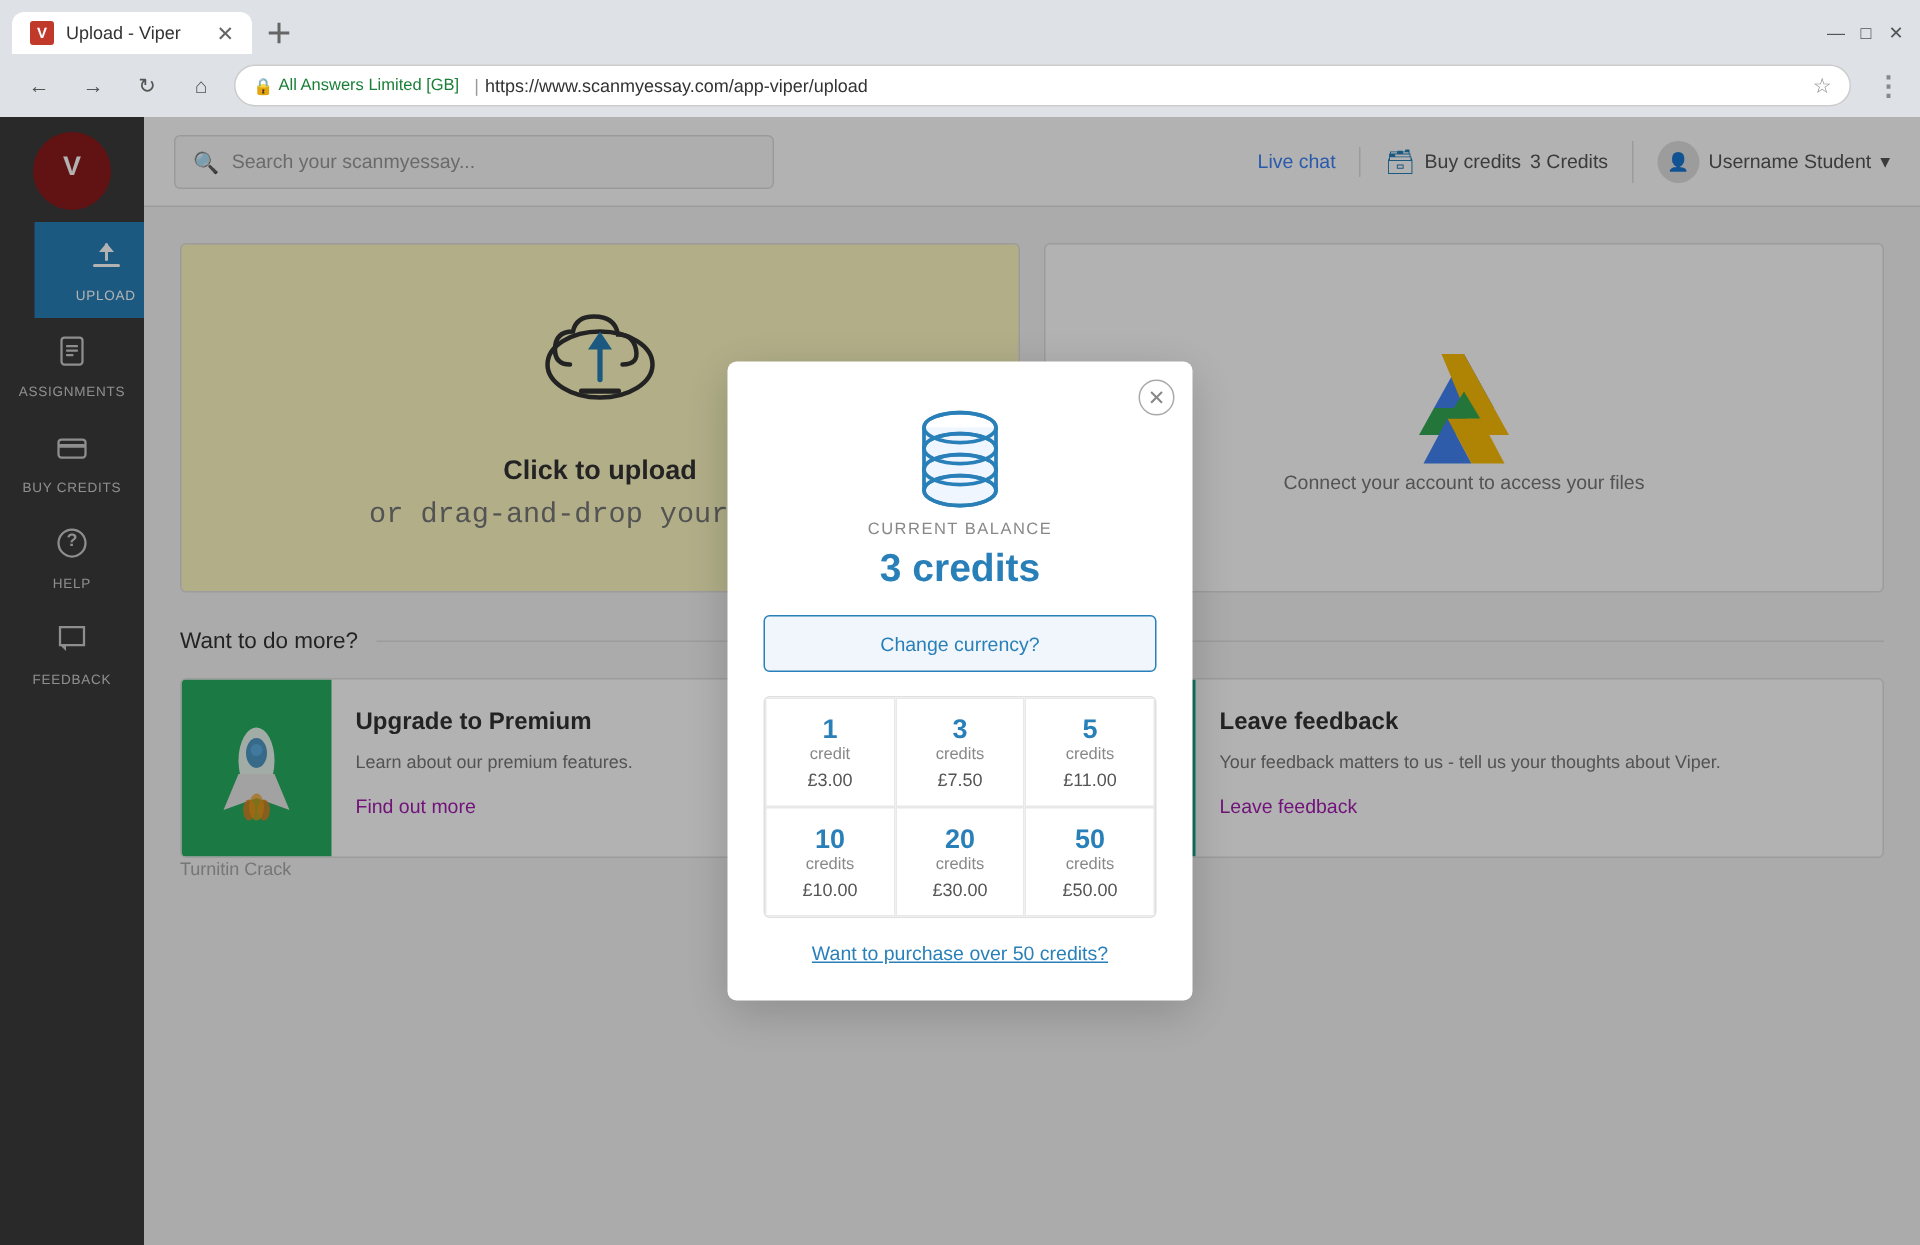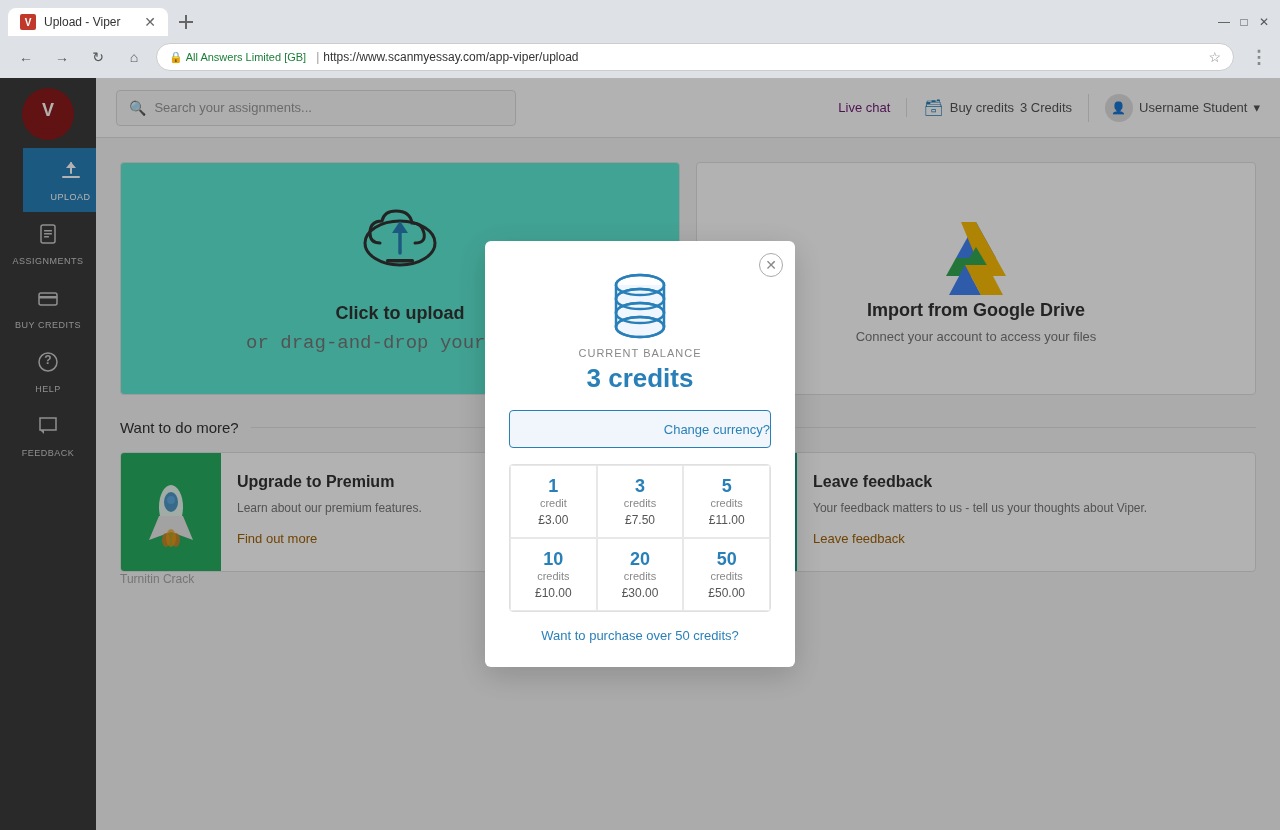--- a/index.html
+++ b/index.html
@@ -38,70 +38,70 @@
     .sidebar-label { font-size: 9px; letter-spacing: 0.5px; text-transform: uppercase; text-align: center; }
 
     
     .main-content { flex: 1; overflow-y: auto; background: #f5f5f5; }
 
     
     .top-bar { background: white; height: 60px; display: flex; align-items: center; padding: 0 20px; border-bottom: 1px solid #e0e0e0; gap: 16px; }
     .search-box { flex: 1; max-width: 400px; height: 36px; border: 1px solid #ddd; border-radius: 4px; display: flex; align-items: center; padding: 0 12px; color: #999; font-size: 13px; background: #fafafa; }
     .search-icon { margin-right: 8px; color: #999; font-size: 14px; }
     .top-bar-right { margin-left: auto; display: flex; align-items: center; gap: 16px; }
-    .live-chat-btn { color: #701a75; font-size: 13px; cursor: pointer; }
+    .live-chat-btn { color: #3b82f6; font-size: 13px; cursor: pointer; }
     .buy-credits-btn { display: flex; align-items: center; gap: 6px; color: #555; font-size: 13px; cursor: pointer; border-left: 1px solid #e0e0e0; padding-left: 16px; }
     .credits-icon { font-size: 16px; color: #2980b9; }
     .user-menu { display: flex; align-items: center; gap: 6px; color: #555; font-size: 13px; cursor: pointer; border-left: 1px solid #e0e0e0; padding-left: 16px; }
     .user-avatar { width: 28px; height: 28px; border-radius: 50%; background: #e0e0e0; display: flex; align-items: center; justify-content: center; font-size: 12px; color: #666; }
 
     
     .content-area { padding: 24px; }
 
     
     .upload-section { display: flex; gap: 16px; margin-bottom: 24px; }
-    .upload-box { flex: 1; background: #5eead4; border: 1px solid #e0e0e0; border-radius: 4px; padding: 40px 20px; display: flex; flex-direction: column; align-items: center; justify-content: center; min-height: 160px; cursor: pointer; }
+    .upload-box { flex: 1; background: #fef9c3; border: 1px solid #e0e0e0; border-radius: 4px; padding: 40px 20px; display: flex; flex-direction: column; align-items: center; justify-content: center; min-height: 160px; cursor: pointer; }
     .upload-cloud-icon { font-size: 60px; margin-bottom: 16px; }
     .upload-title { font-size: 18px; font-weight: bold; color: #333; margin-bottom: 8px; }
     .upload-subtitle { font-size: 19px; color: #777; font-family: Liberation Mono, monospace; }
     .gdrive-box { flex: 1; background: white; border: 1px solid #e0e0e0; border-radius: 4px; padding: 40px 20px; display: flex; flex-direction: column; align-items: center; justify-content: center; min-height: 160px; cursor: pointer; }
     .gdrive-icon { width: 70px; height: 70px; margin-bottom: 16px; }
     .gdrive-title { font-size: 18px; font-weight: bold; color: #333; margin-bottom: 8px; }
     .gdrive-subtitle { font-size: 13px; color: #777; }
 
     
     .want-more { display: flex; gap: 16px; }
     .want-more-header { font-size: 15px; color: #333; margin-bottom: 16px; display: flex; align-items: center; }
     .want-more-header::after { content: ''; flex: 1; height: 1px; background: #e0e0e0; margin-left: 12px; }
     .more-card { flex: 1; background: white; border: 1px solid #e0e0e0; border-radius: 4px; display: flex; align-items: stretch; overflow: hidden; min-height: 120px; }
     .more-card-img { width: 100px; display: flex; align-items: center; justify-content: center; }
     .more-card-img.green { background: #27ae60; }
     .more-card-img.teal { background: #16a085; }
     .more-card-body { padding: 20px 16px; flex: 1; }
     .more-card-title { font-size: 16px; font-weight: bold; color: #333; margin-bottom: 8px; }
     .more-card-desc { font-size: 12px; color: #777; line-height: 1.5; margin-bottom: 12px; }
-    .more-card-link { color: #a16207; font-size: 13px; text-decoration: none; cursor: pointer; }
+    .more-card-link { color: #a21caf; font-size: 13px; text-decoration: none; cursor: pointer; }
 
     
     .bottom-text { font-size: 12px; color: #aaa; }
 
     
     .modal-overlay { position: fixed; top: 78px; left: 0; width: 100%; height: calc(100% - 78px); background: rgba(0,0,0,0.3); z-index: 100; display: flex; align-items: center; justify-content: center; }
     .modal { background: white; border-radius: 6px; width: 310px; padding: 28px 24px 24px; position: relative; box-shadow: 0 8px 32px rgba(0,0,0,0.18); }
     .modal-close { position: absolute; top: 12px; right: 12px; width: 24px; height: 24px; border-radius: 50%; border: 1.5px solid #aaa; display: flex; align-items: center; justify-content: center; cursor: pointer; color: #888; font-size: 14px; }
     .modal-db-icon { text-align: center; margin-bottom: 8px; }
     .modal-label { text-align: center; font-size: 11px; color: #888; letter-spacing: 1px; text-transform: uppercase; margin-bottom: 4px; }
     .modal-balance { text-align: center; font-size: 26px; font-weight: bold; color: #2980b9; margin-bottom: 16px; }
-    .modal-currency-btn { width: 100%; height: 38px; border: 1.5px solid #2980b9; border-radius: 4px; background: #f0f6fb; color: #2980b9; font-size: 13px; cursor: pointer; margin-bottom: 16px; display: flex; align-items: center; justify-content: flex-end; }
+    .modal-currency-btn { width: 100%; height: 38px; border: 1.5px solid #2980b9; border-radius: 4px; background: #f0f6fb; color: #2980b9; font-size: 13px; cursor: pointer; margin-bottom: 16px; display: flex; align-items: center; justify-content: center; }
     .credit-grid { display: grid; grid-template-columns: repeat(3, 1fr); gap: 0; border: 1px solid #e0e0e0; border-radius: 4px; overflow: hidden; margin-bottom: 16px; }
     .credit-cell { border: 1px solid #e8e8e8; padding: 10px 6px; text-align: center; cursor: pointer; background: white; }
     .credit-amount { font-size: 18px; font-weight: bold; color: #2980b9; }
     .credit-label { font-size: 11px; color: #888; }
     .credit-price { font-size: 12px; color: #555; margin-top: 4px; }
-    .modal-footer-link { text-align: center; color: #2980b9; font-size: 13px; cursor: pointer; }
+    .modal-footer-link { text-align: center; color: #2980b9; font-size: 13px; cursor: pointer; text-decoration: underline; }
 
     
     .db-svg { display: block; margin: 0 auto; }
   </style>
 </head>
 <body>
 
 <div class="browser-chrome">
   <div class="title-bar">
     <div class="tab">
@@ -204,21 +204,21 @@
       <span class="sidebar-label">FEEDBACK</span>
     </div>
 
   </div>
 
   <div class="main-content">
 
     <div class="top-bar">
       <div class="search-box">
         <span class="search-icon">🔍</span>
-        <span style="color:#999; font-size:13px;">Search your assignments...</span>
+        <span style="color:#999; font-size:13px;">Search your scanmyessay...</span>
       </div>
       <div class="top-bar-right">
         <span class="live-chat-btn">Live chat</span>
         <div class="buy-credits-btn">
           <span class="credits-icon">🗃</span>
           <span>Buy credits</span>
           <span>3 Credits</span>
         </div>
         <div class="user-menu">
           <div class="user-avatar">👤</div>
@@ -259,21 +259,20 @@
             <svg width="70" height="65" viewBox="0 0 70 65" fill="none" style="margin-top:-65px">
 
               <path d="M8 58 L24 28 L40 58 Z" fill="#4285F4"></path>
 
               <path d="M24 28 L46 28 L62 58 L40 58 Z" fill="#FBBC05"></path>
 
               <path d="M35 10 L46 28 L24 28 Z" fill="#34A853"></path>
               <path d="M35 10 L56 46 L46 28 Z" fill="#FBBC05" opacity="0.7"></path>
             </svg>
           </div>
-          <div class="gdrive-title">Import from Google Drive</div>
           <div class="gdrive-subtitle">Connect your account to access your files</div>
         </div>
       </div>
 
       <div>
         <div class="want-more-header">Want to do more?</div>
         <div class="want-more">
 
           <div class="more-card">
             <div class="more-card-img green">

